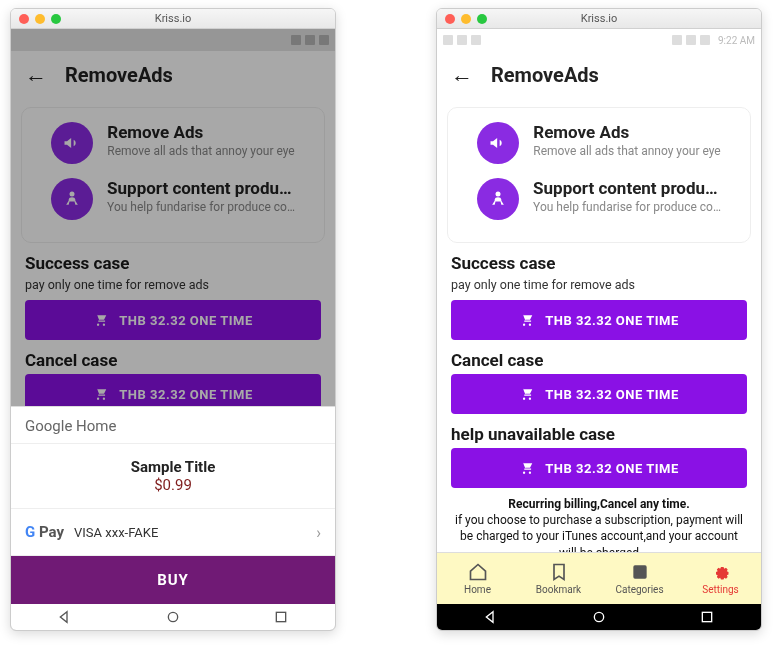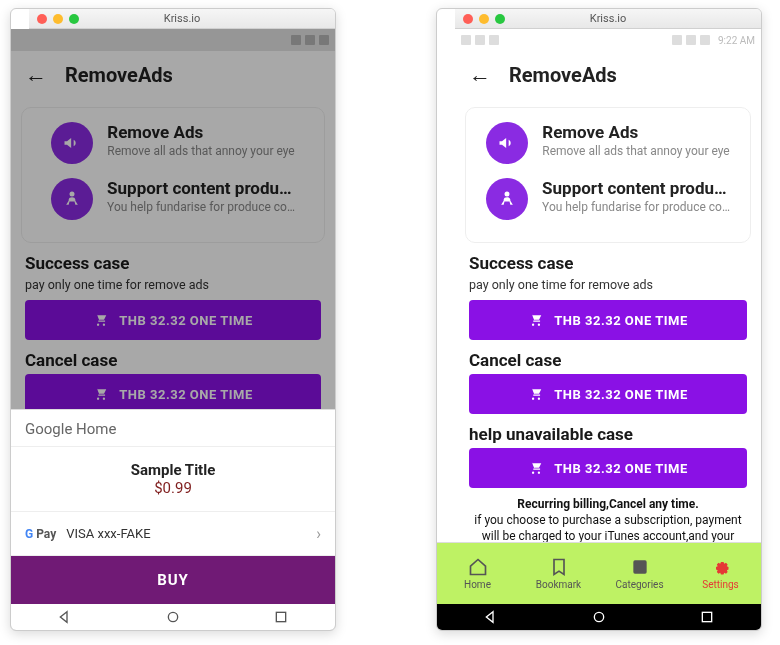--- a/index.html
+++ b/index.html
@@ -1,17 +1,17 @@
 <!DOCTYPE html>
 <html><head>
 <meta charset="utf-8">
 <style>
   * { margin:0; padding:0; box-sizing:border-box; font-family:-apple-system,BlinkMacSystemFont,"Segoe UI",Roboto,sans-serif; }
   body { background:#fff; width:780px; height:645px; position:relative; }
-  .phone { position:absolute; background:#fff; border:1px solid #ccc; border-radius:6px; box-shadow:0 3px 12px rgba(0,0,0,.15); overflow:hidden;padding-left:18px; }
+  .phone { position:absolute; background:#fff; border:1px solid #ccc; border-radius:6px; box-shadow:0 3px 12px rgba(0,0,0,.15); overflow:hidden; }
   .phone.left { left:10px; top:8px; width:326px; height:623px; }
   .phone.right { left:436px; top:8px; width:326px; height:623px; }
 
   
   .titlebar { height:20px; background:linear-gradient(#f6f6f6,#e8e8e8); border-bottom:1px solid #d0d0d0; display:flex; align-items:center; position:relative; }
   .dots { display:flex; gap:6px; margin-left:8px; }
   .dot { width:10px; height:10px; border-radius:50%; }
   .dot.r{background:#ff5f57;} .dot.y{background:#febc2e;} .dot.g{background:#28c840;}
   .titlebar .tt { position:absolute; left:0; right:0; text-align:center; font-size:11px; color:#555; }
 
@@ -34,39 +34,39 @@
 
   .sect { padding:0 14px; margin-top:6px; }
   .sect h4 { font-size:17px; font-weight:700; color:#1a1a1a; margin:10px 0 4px; }
   .sect .sub { font-size:12.5px; color:#333; margin-bottom:8px; }
   .pbtn { width:100%; background:#8a11e5; color:#fff; border:none; border-radius:4px; height:40px; font-size:13px; font-weight:700; letter-spacing:.5px; display:flex; align-items:center; justify-content:center; gap:10px; margin-bottom:4px; }
   .cart { width:16px; height:14px; }
 
   .fineprint { font-size:12px; color:#111; text-align:center; padding:4px 16px 6px; line-height:1.35; }
   .fineprint .b { font-weight:700; }
 
-  .tabbar { position:absolute; bottom:26px; left:0; right:0; height:62px; border-top:1px solid #ddd; background:#bef264; display:flex; }
+  .tabbar { position:absolute; bottom:26px; left:0; right:0; height:52px; border-top:1px solid #ddd; background:#fef9c3; display:flex; }
   .tab { flex:1; display:flex; flex-direction:column; align-items:center; justify-content:center; gap:2px; font-size:10px; color:#555; }
   .tab.active { color:#e53935; }
   .tab svg { width:20px; height:20px; }
 
   .navbar { position:absolute; bottom:0; left:0; right:0; height:26px; background:#000; display:flex; align-items:center; justify-content:space-around; }
   .navbar.white { background:#fff; }
   .navk { width:16px; height:16px; }
 
   
   .dim { position:absolute; top:20px; left:0; right:0; bottom:0; background:rgba(0,0,0,.34); }
   .gplay { position:absolute; left:0; right:0; bottom:26px; background:#fff; border-top:1px solid #ddd; }
   .gp-head { padding:10px 14px 8px; font-size:15px; color:#666; border-bottom:1px solid #eee; }
   .gp-row { padding:14px 14px; display:flex; justify-content:space-between; align-items:center; border-bottom:1px solid #eee;flex-direction:column; }
   .gp-row .t { font-size:15px; font-weight:700; color:#222; }
   .gp-row .p { font-size:15px; font-weight:400; color:#7f1d1d; }
   .gp-pay { padding:14px 14px; display:flex; align-items:center; gap:10px; font-size:13px; color:#333; border-bottom:1px solid #eee; position:relative; }
   .gp-pay .chev { position:absolute; right:14px; color:#999; font-size:16px; }
-  .gpay-badge { font-size:12px; font-weight:700;text-align:center; }
+  .gpay-badge { font-size:15px; font-weight:700;text-align:center; }
   .gpay-badge .g1{color:#4285F4;}
   .buybtn { width:100%; height:48px; background:#701a75; color:#fff; border:none; font-size:15px; font-weight:700; letter-spacing:1px; }
 
   
   .under { position:absolute; top:20px; left:0; right:0; bottom:0; }
 </style>
 </head>
 <body>
 
 <div class="phone left">

